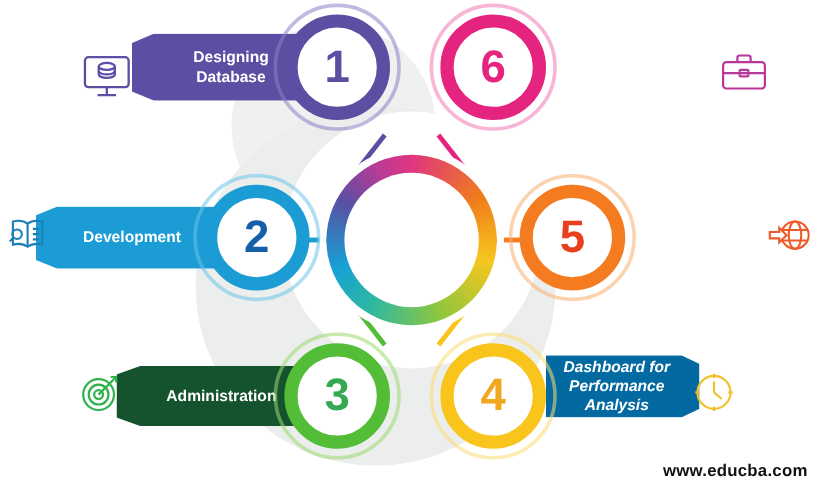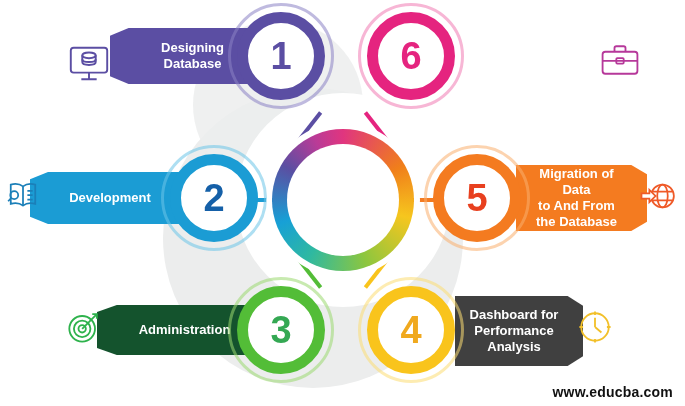--- a/index.html
+++ b/index.html
@@ -156,25 +156,20 @@
   <div class="iconbox" style="left:2px;top:175px;">
     <svg width="42" height="42" viewBox="0 0 48 48" fill="none" stroke="#1b7fb8" stroke-width="2">
       <path d="M24 13c-4-3-10-3-14-2v22c4-1 10-1 14 2 4-3 10-3 14-2V11c-4-1-10-1-14 2z"></path>
       <path d="M24 13v22"></path>
       <path d="M29 18h6M29 23h6M29 28h6"></path>
       <circle cx="14" cy="23" r="4.5"></circle>
       <path d="M10.5 26.5 7 30"></path>
     </svg>
   </div>
 
-  <div class="ribbon right" style="left:516px;top:165px;width:131px;height:66px;background:#f47b20;">
-    <span style="white-space:pre-line;">Migration of Data
-to And From
-the Database</span>
-  </div>
   <div class="node" style="left:424px;top:145px;">
     <div class="ring-outer" style="border-color:#f9ae6e;"></div>
     <div class="ring-main" style="border-color:#f47b20;"></div>
     <div class="num" style="color:#e8401f;">5</div>
   </div>
   <div class="iconbox" style="left:638px;top:175px;">
     <svg width="42" height="42" viewBox="0 0 48 48" fill="none" stroke="#ef5a28" stroke-width="2">
       <circle cx="28" cy="24" r="13"></circle>
       <ellipse cx="28" cy="24" rx="6" ry="13"></ellipse>
       <path d="M16 19h24M16 29h24"></path>
@@ -193,21 +188,21 @@
   <div class="iconbox" style="left:62px;top:305px;">
     <svg width="44" height="44" viewBox="0 0 48 48" fill="none" stroke="#2eb24c" stroke-width="2">
       <circle cx="22" cy="26" r="14"></circle>
       <circle cx="22" cy="26" r="9"></circle>
       <circle cx="22" cy="26" r="4"></circle>
       <path d="M22 26 38 10"></path>
       <path d="M33 10h5v5"></path>
     </svg>
   </div>
 
-  <div class="ribbon right" style="left:455px;top:296px;width:128px;height:70px;background:#404040;">
+  <div class="ribbon right" style="left:455px;top:296px;width:128px;height:52px;background:#0369a1;font-style:italic;">
     <span style="white-space:pre-line;">Dashboard for
 Performance
 Analysis</span>
   </div>
   <div class="node" style="left:358px;top:277px;">
     <div class="ring-outer" style="border-color:#fbdc72;"></div>
     <div class="ring-main" style="border-color:#f9c41c;"></div>
     <div class="num" style="color:#f0a91e;">4</div>
   </div>
   <div class="iconbox" style="left:573px;top:305px;">

